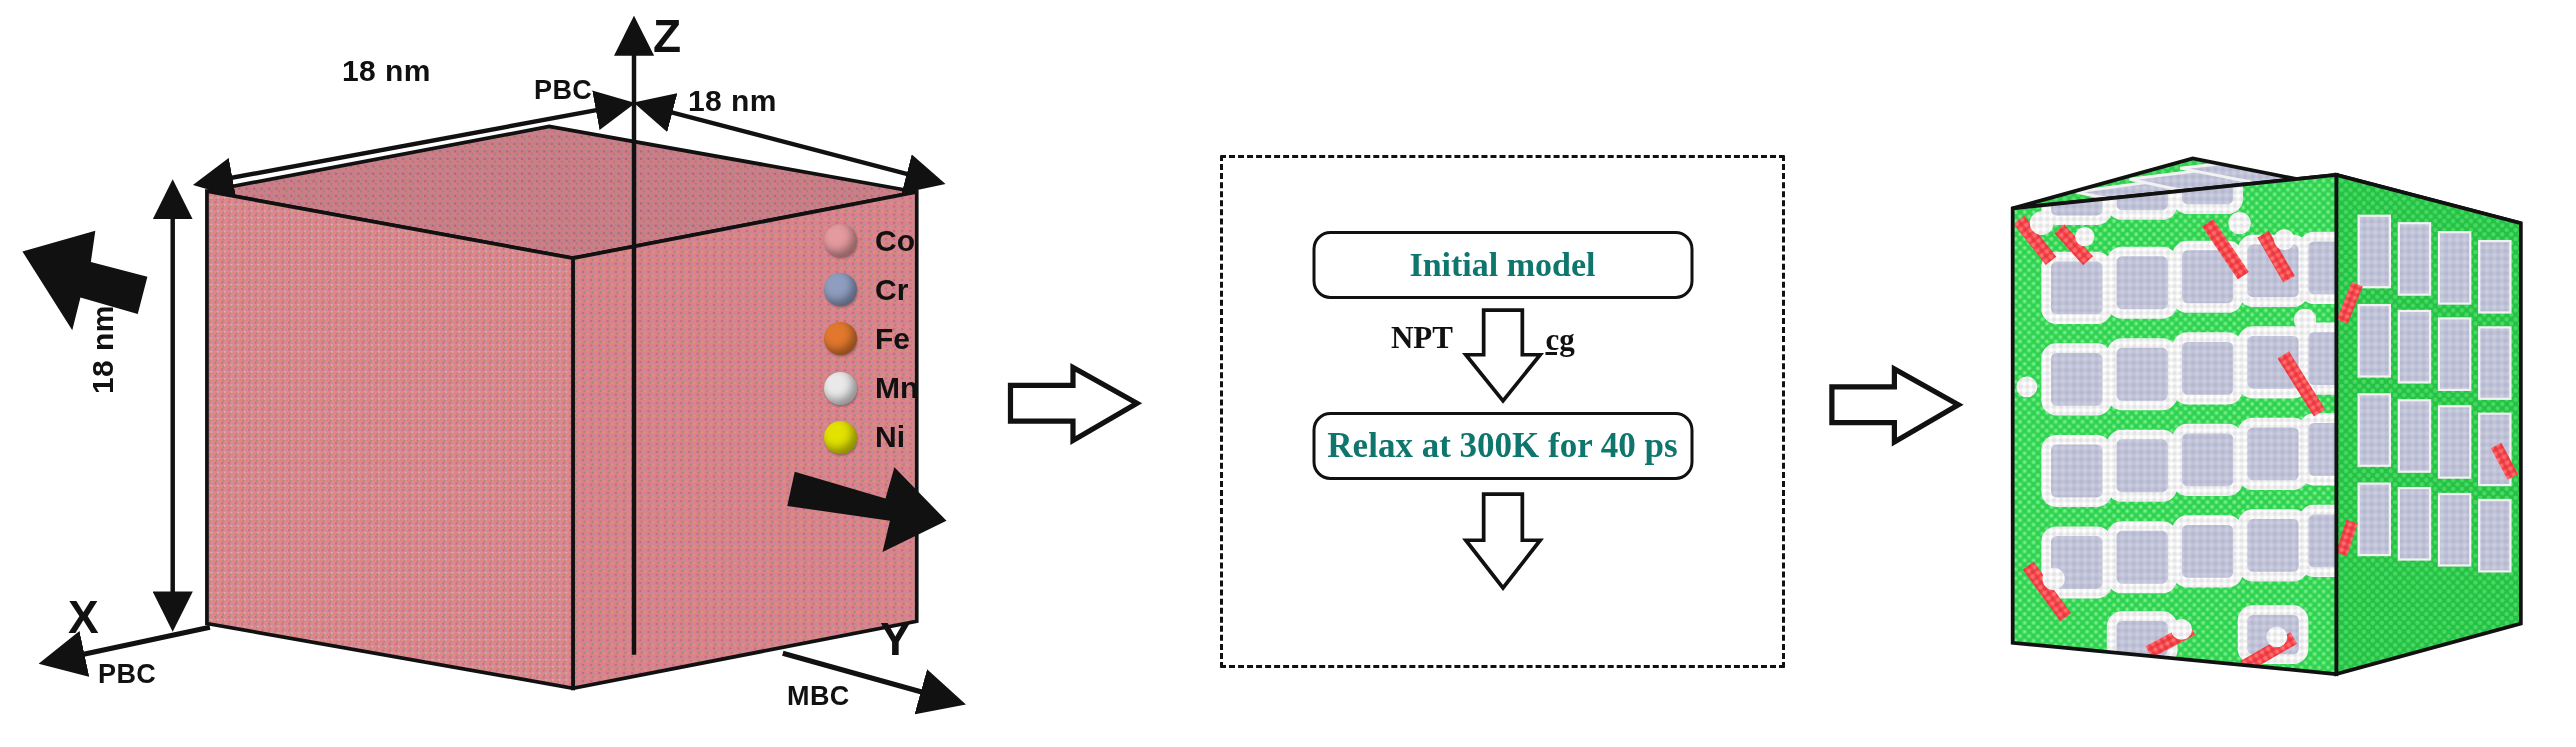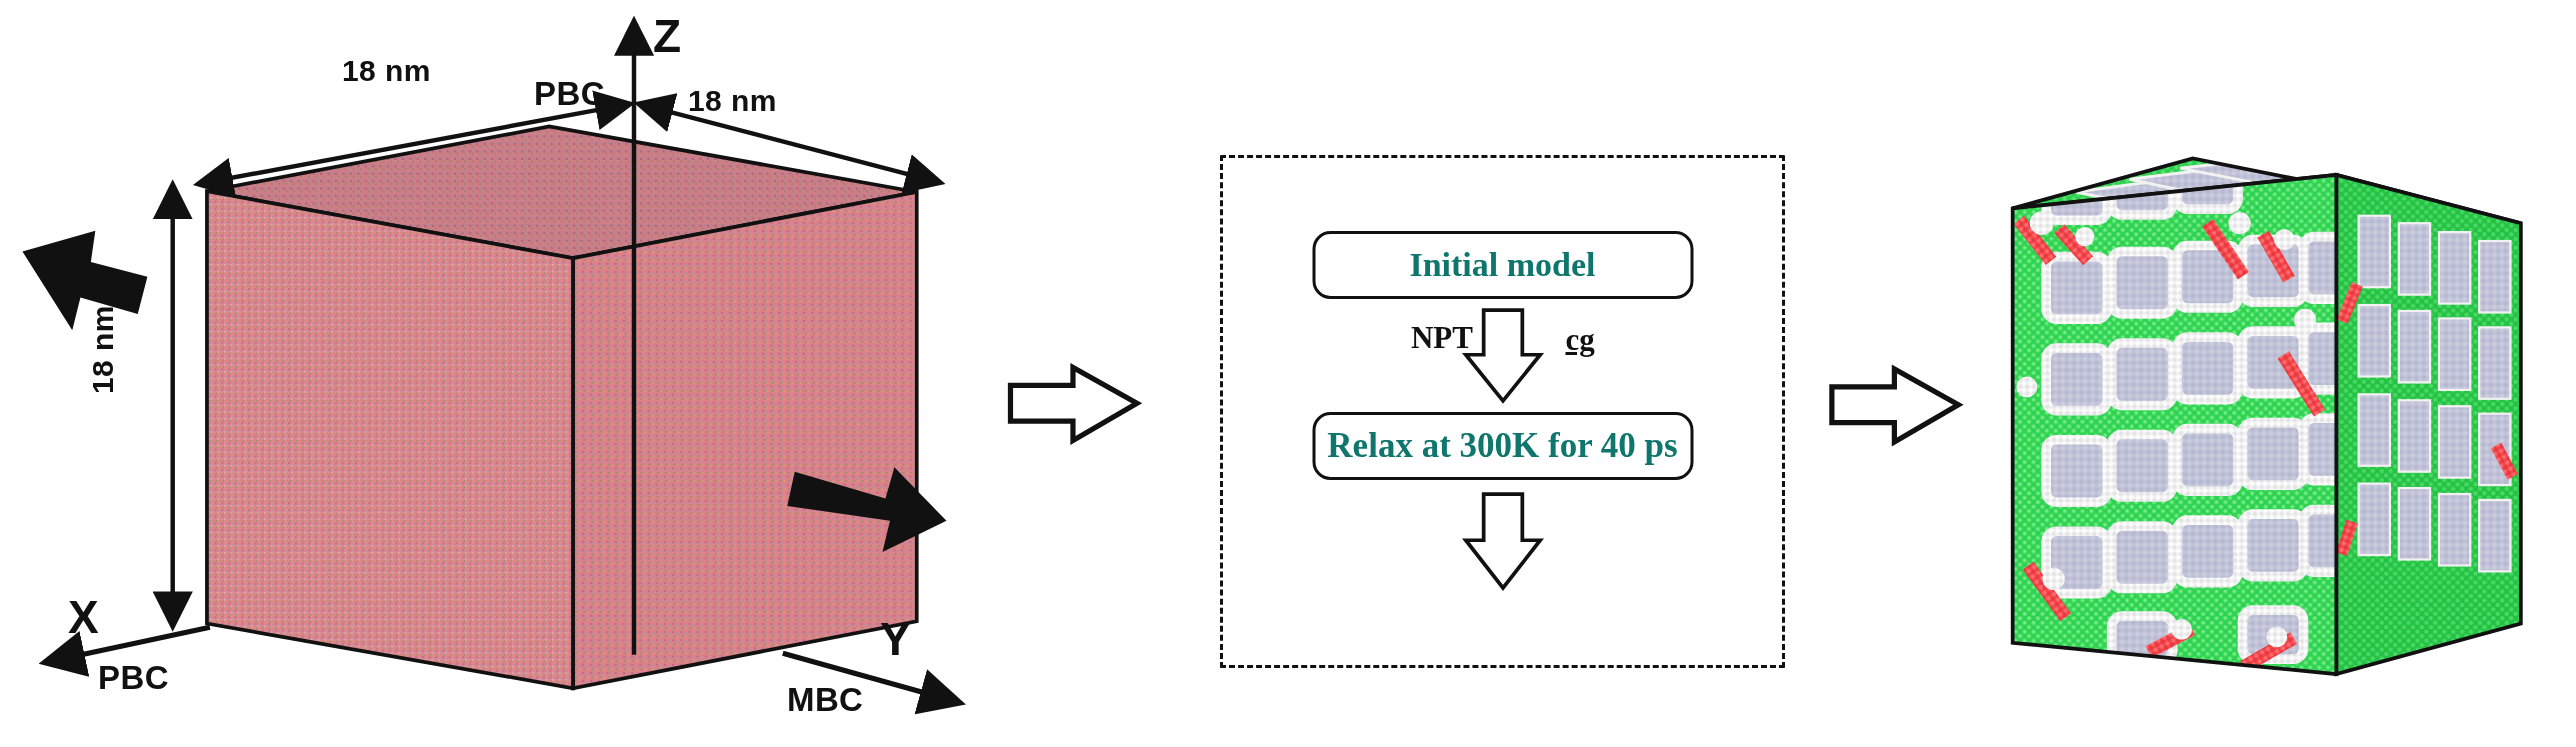--- a/index.html
+++ b/index.html
@@ -6,21 +6,21 @@
   body{width:2576px;height:747px;position:relative;overflow:hidden;
        font-family:"Liberation Sans", sans-serif;}
   .stage{position:absolute;left:0;top:0;width:2576px;height:543px;}
   svg.layer{position:absolute;left:0;top:0;width:2576px;height:747px;overflow:visible;}
 
   
   .lbl{position:absolute;font-family:"Liberation Sans", sans-serif;font-weight:bold;color:#111;
        white-space:nowrap;line-height:1;}
   .dim{font-size:30px;letter-spacing:0.4px;}
   .axis{font-size:46px;letter-spacing:0.7px;}
-  .bc{font-size:33px;letter-spacing:0.4px;}
+  .bc{font-size:27px;letter-spacing:0.4px;}
   .legend-lbl{font-size:30px;font-weight:bold;color:#111;}
 
   
   #legend{position:absolute;left:824px;top:220px;}
   .leg-row{display:flex;align-items:center;height:41px;margin-bottom:8.2px;}
   .sphere{width:33px;height:33px;border-radius:50%;margin-right:18px;flex:0 0 auto;
           box-shadow:inset -4.5px -5.2px 9px rgba(0,0,0,.38), 0.7px 1.5px 2.2px rgba(0,0,0,.30);}
 
   
   #flow{position:absolute;left:1220px;top:155px;width:565px;height:513px;
@@ -28,21 +28,21 @@
   .fbox{position:absolute;left:50%;transform:translateX(-50%);
         border:3px solid #111;border-radius:18px;background:#fff;
         display:flex;align-items:center;justify-content:center;
         font-family:"Liberation Serif", serif;font-weight:bold;color:#0f766e;
         font-size:34px;white-space:nowrap;box-sizing:border-box;}
   #fbox1{top:73px;width:381px;height:68px;}
   #fbox2{top:254px;width:381px;height:68px;font-size:35px;}
   #fbox3{top:439px;width:381px;height:68px;}
   .fstep{position:absolute;left:50%;transform:translateX(-50%);}
   .sidelbl{position:absolute;font-family:"Liberation Serif", serif;font-weight:bold;
-           font-size:31px;color:#111;white-space:nowrap;margin-left:20px;}
+           font-size:31px;color:#111;white-space:nowrap;}
 </style>
 </head>
 <body>
 
 <div class="stage">
 
   <svg class="layer" viewBox="0 0 3462 1004">
     <defs>
 
       <pattern id="speck" width="9" height="9" patternUnits="userSpaceOnUse">
@@ -268,20 +268,42 @@
 
   <div class="lbl axis" style="left:653px;top:13.4px;">Z</div>
   <div class="lbl bc" style="left:534px;top:77px;">PBC</div>
 
   <div class="lbl axis" style="left:68px;top:594px;">X</div>
   <div class="lbl bc" style="left:98px;top:661px;">PBC</div>
 
   <div class="lbl axis" style="left:880px;top:616px;">Y</div>
   <div class="lbl bc" style="left:787px;top:683px;text-align:center;">MBC</div>
 
+  <div id="legend">
+    <div class="leg-row">
+      <span class="sphere" style="background:#e49a9e;"></span>
+      <span class="legend-lbl">Co</span>
+    </div>
+    <div class="leg-row">
+      <span class="sphere" style="background:#8f9dc0;"></span>
+      <span class="legend-lbl">Cr</span>
+    </div>
+    <div class="leg-row">
+      <span class="sphere" style="background:#e2782d;"></span>
+      <span class="legend-lbl">Fe</span>
+    </div>
+    <div class="leg-row">
+      <span class="sphere" style="background:#e9e9ea;"></span>
+      <span class="legend-lbl">Mn</span>
+    </div>
+    <div class="leg-row">
+      <span class="sphere" style="background:#e2e200;"></span>
+      <span class="legend-lbl">Ni</span>
+    </div>
+  </div>
 
   <div id="flow">
     <div class="fbox" id="fbox1">Initial model</div>
 
     <div class="fstep" style="top:149px;width:238px;height:97px;">
       <svg width="238" height="97" viewBox="0 0 320 130">
         <polygon points="134,4 186,4 186,64 210,64 160,126 110,64 134,64" fill="#fff" stroke="#111" stroke-width="5" stroke-linejoin="miter"></polygon>
       </svg>
       <span class="sidelbl" style="left:7.4px;top:13.4px;">NPT</span>
       <span class="sidelbl" style="left:162px;top:15px;text-decoration:underline;">cg</span>

